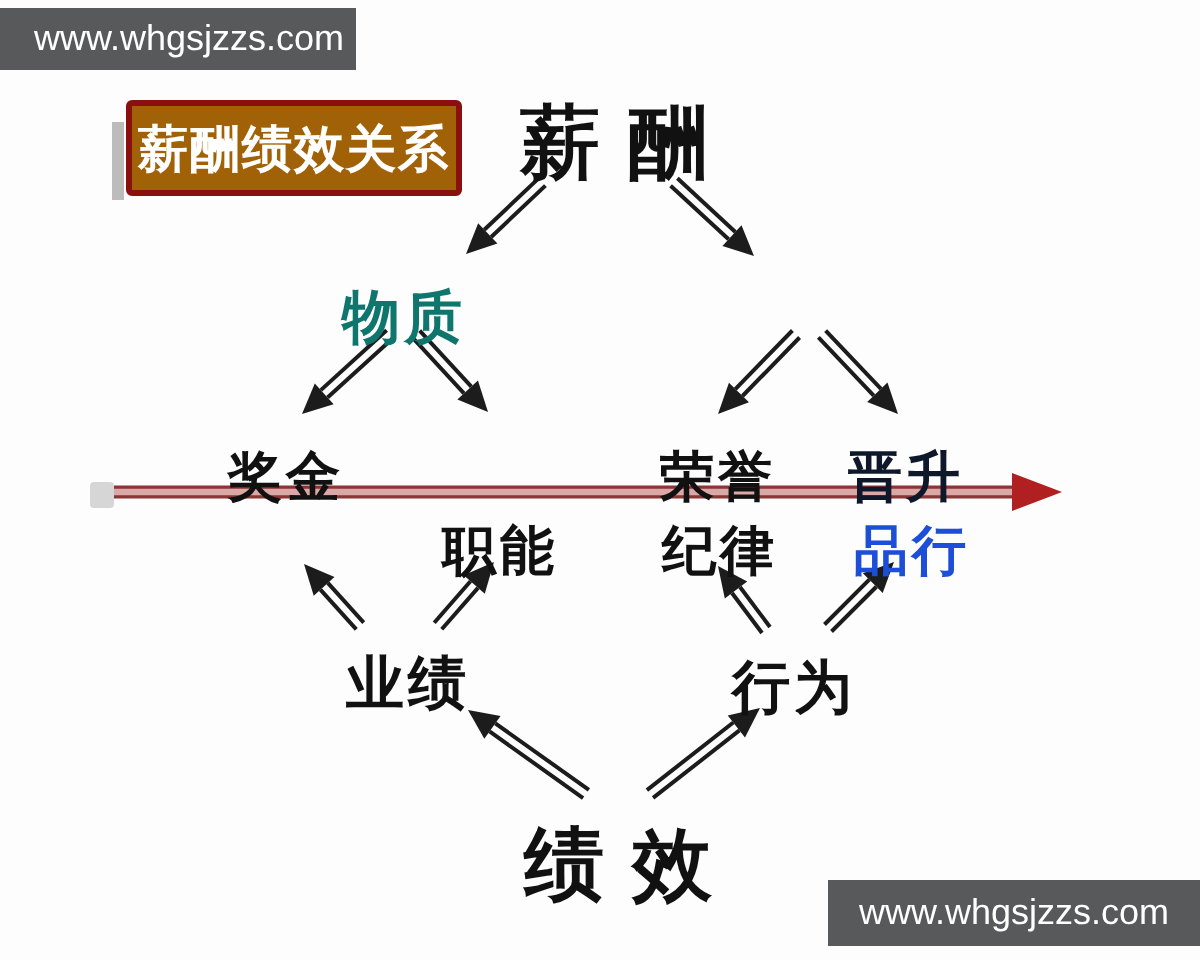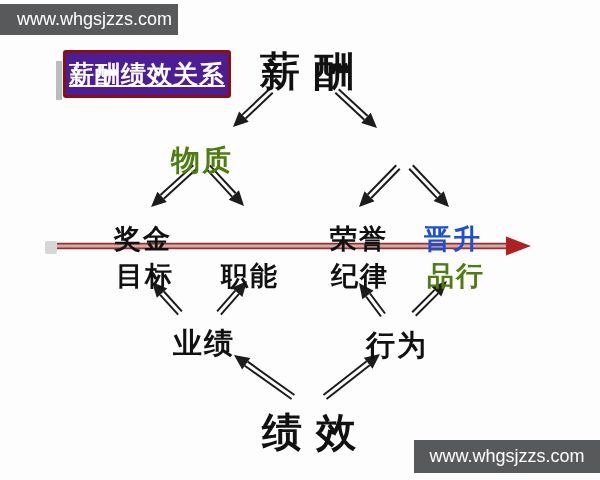--- a/index.html
+++ b/index.html
@@ -27,21 +27,21 @@
   .node{position:absolute;transform:translate(-50%,-50%);
         font-family:"Liberation Serif","DejaVu Serif",serif;
         font-weight:bold;white-space:nowrap;letter-spacing:2px;line-height:1;}
 </style>
 </head>
 <body>
 
 <div class="stage" style="background: rgb(253, 253, 253);">
   <div class="banner banner-top" style="background: rgb(88, 89, 91); color: rgb(255, 255, 255);">www.whgsjzzs.com</div>
 
-  <div class="legend" style="background: #4c1d95; border-color: rgb(138, 15, 15); color: rgb(255, 255, 255); text-decoration: underline;">薪酬绩效关系</div>
+  <div class="legend" style="background: #a16207; border-color: rgb(138, 15, 15); color: rgb(255, 255, 255);">薪酬绩效关系</div>
 
   <div class="strip" style="background: rgb(188, 188, 188);"></div>
   <div class="blob" style="background: rgb(214, 214, 214);"></div>
 
   <svg id="arrows" width="600" height="480" viewBox="0 0 600 480">
       <line x1="57" y1="246" x2="506" y2="246" stroke="#dba8a8" stroke-width="4"></line>
       <line x1="57" y1="243.6" x2="506" y2="243.6" stroke="#8b3535" stroke-width="1.6"></line>
       <line x1="57" y1="248.4" x2="506" y2="248.4" stroke="#8b3535" stroke-width="1.6"></line>
       <polygon points="531,246 506,236.5 506,255.5" fill="#b02020"></polygon>
       <g>
@@ -101,27 +101,26 @@
       </g>
       <g>
         <line x1="326.53980491599384" y1="398.9695179158061" x2="369.7226974211573" y2="365.2083474117692" stroke="#1c1c1c" stroke-width="2"></line>
         <line x1="323.46019508400616" y1="395.0304820841939" x2="366.6430875891696" y2="361.269311580157" stroke="#1c1c1c" stroke-width="2"></line>
         <polygon points="380,354 372.4943462699463,368.75347966022014 363.87143874038065,357.72417933170607" fill="#1c1c1c"></polygon>
       </g>
     </svg>
 
   <div id="nodes">
       <div class="node title" style="left: 308px; top: 60px; font-size: 40px; color: rgb(17, 17, 17);">薪 酬</div>
-      <div class="node" style="left: 202px; top: 148px; font-size: 29px; color: #4d7c0f;">物质</div>
+      <div class="node" style="left: 202px; top: 148px; font-size: 29px; color: #0f766e;">物质</div>
       <div class="node" style="left: 143px; top: 227px; font-size: 27px; color: rgb(17, 17, 17);">奖金</div>
       <div class="node" style="left: 359px; top: 227px; font-size: 27px; color: rgb(17, 17, 17);">荣誉</div>
-      <div class="node" style="left: 453px; top: 227px; font-size: 27px; color: #1d4ed8;">晋升</div>
-      <div class="node" style="left: 145px; top: 264px; font-size: 27px; color: rgb(17, 17, 17);">目标</div>
+      <div class="node" style="left: 453px; top: 227px; font-size: 27px; color: #0f172a;">晋升</div>
       <div class="node" style="left: 250px; top: 264px; font-size: 27px; color: rgb(17, 17, 17);">职能</div>
       <div class="node" style="left: 360px; top: 264px; font-size: 27px; color: rgb(17, 17, 17);">纪律</div>
-      <div class="node" style="left: 456px; top: 264px; font-size: 27px; color: #4d7c0f;">品行</div>
+      <div class="node" style="left: 456px; top: 264px; font-size: 27px; color: #1d4ed8;">品行</div>
       <div class="node" style="left: 204px; top: 331px; font-size: 29px; color: rgb(17, 17, 17);">业绩</div>
       <div class="node" style="left: 397px; top: 333px; font-size: 29px; color: rgb(17, 17, 17);">行为</div>
       <div class="node title" style="left: 310px; top: 421px; font-size: 40px; color: rgb(17, 17, 17);">绩 效</div>
     </div>
 
   <div class="banner banner-bottom" style="background: rgb(88, 89, 91); color: rgb(255, 255, 255);">www.whgsjzzs.com</div>
 </div>
 
 </body></html>

